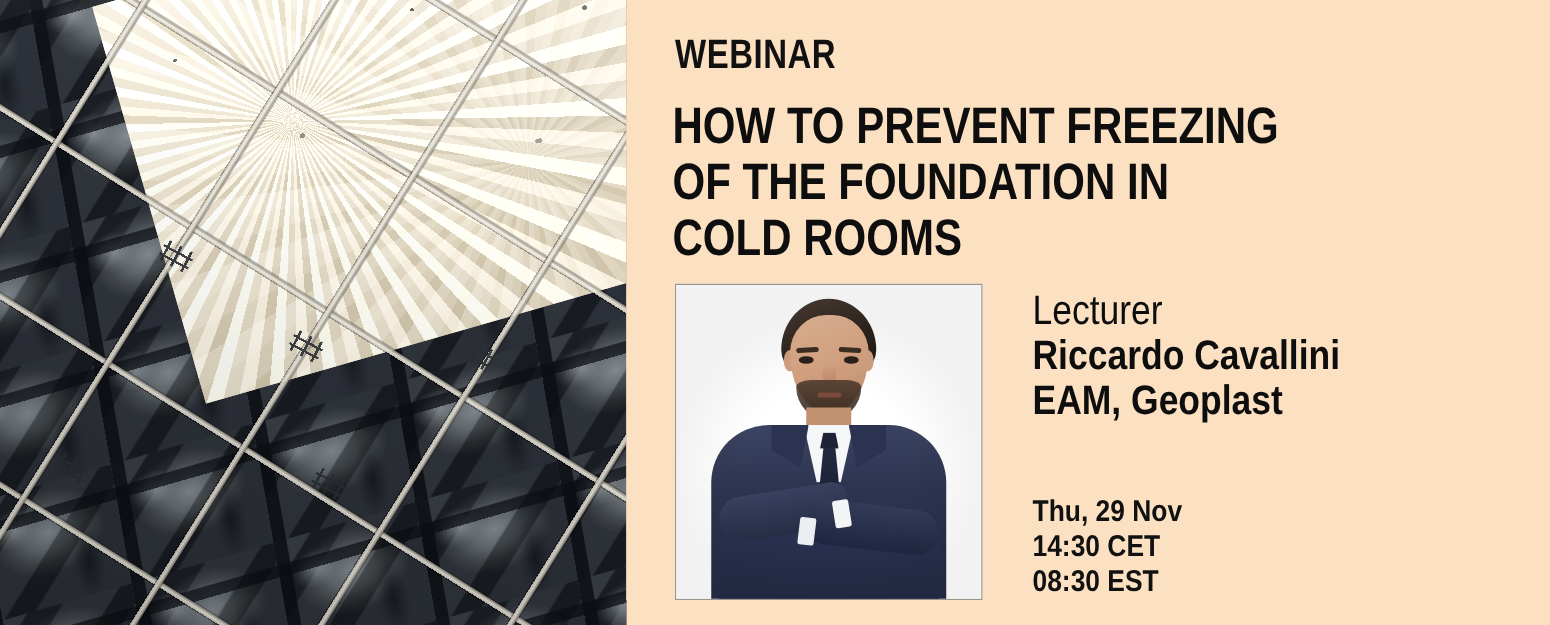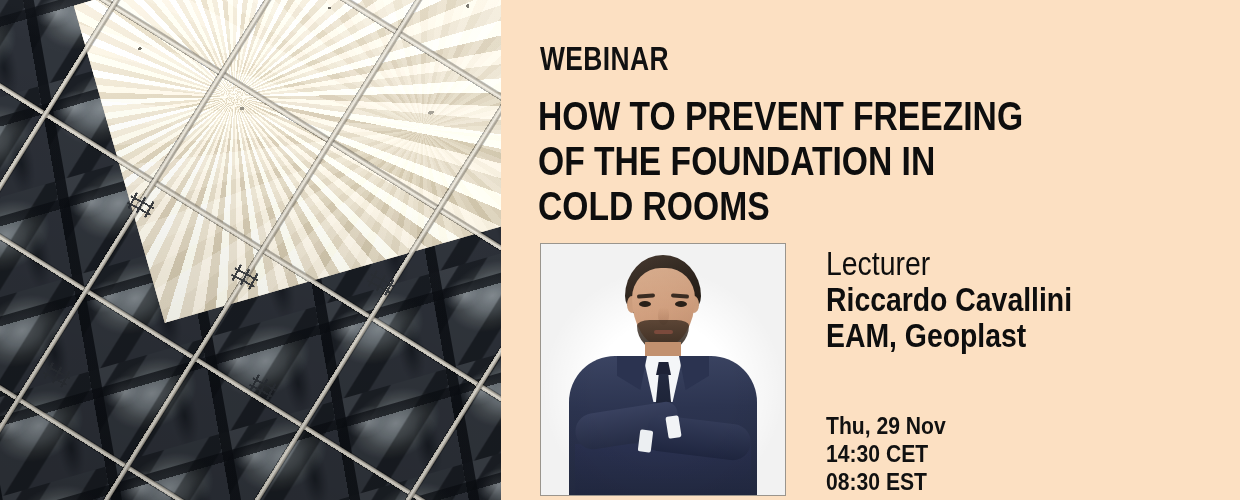--- a/index.html
+++ b/index.html
@@ -148,21 +148,20 @@
   }
 
   
   .panel {
     position: absolute;
     left: 501px;
     top: 0;
     width: 739px;
     height: 480px;
     background: #fce0c2;
-    margin-top: 16px;
   }
 
   .eyebrow {
     position: absolute;
     left: 39px;
     top: 26px;
     font-size: 33px;
     line-height: 34px;
     font-weight: 700;
     letter-spacing: 0.5px;

